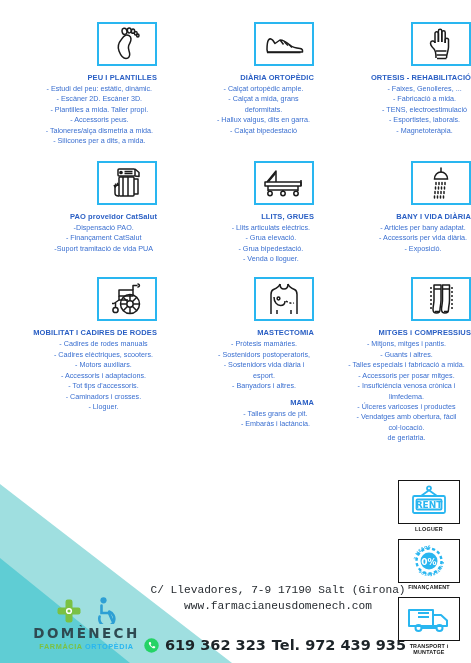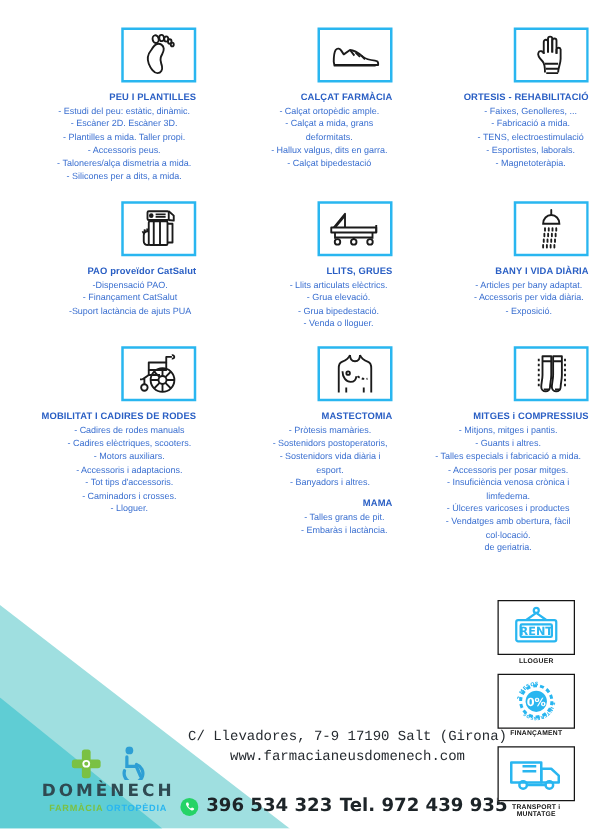--- a/index.html
+++ b/index.html
@@ -149,21 +149,21 @@
     <div class="scell">
       <div class="iconbox">
         <svg width="40" height="24" viewBox="0 0 40 24">
             <g fill="none" stroke="#1b1b1b" stroke-width="1.5" stroke-linejoin="round">
           <path d="M3 17.5c0-4 .5-8 1.5-9.5 1.5-2 3.5-1 4.5.5l2 3 5-3.5c3 0 7 2.5 10.5 5.5 2.5 2 5.5 2.5 9.5 3 1.5.2 2.5 1 2.5 2v1.5H3.5z"></path>
           <path d="M3 20.5h33.5"></path>
           <path d="M16.5 8.5l3 4M20.5 10l3.5 3.5M25 12.5l3 3"></path>
         </g>
           </svg>
       </div>
-      <h3>CALÇAT FARMÀCIA</h3>
+      <h3>DIÀRIA ORTOPÈDIC</h3>
       <ul>
         <li>- Calçat ortopèdic ample.</li>
         <li>- Calçat a mida, grans</li>
         <li>deformitats.</li>
         <li>- Hallux valgus, dits en garra.</li>
         <li>- Calçat bipedestació</li>
       </ul>
     </div>
 
     <div class="scell">
@@ -204,21 +204,21 @@
           <path d="M13 11v19M18 11v19M24 13h4v15h-4"></path>
           <path d="M9 19c-2.5-.5-4 1-4 3v5c0 2 1.5 3 3.5 3H9"></path>
           <path d="M5.5 21.5l-1.5-2.5M6.5 20.3l-1-2.8M8 19.8l-.3-3"></path>
         </g>
           </svg>
       </div>
       <h3>PAO proveïdor CatSalut</h3>
       <ul>
         <li>-Dispensació PAO.</li>
         <li>- Finançament CatSalut</li>
-        <li>-Suport lactància de ajuts PUA</li>
+        <li>-Suport tramitació de vida PUA</li>
       </ul>
     </div>
 
     <div class="scell">
       <div class="iconbox">
         <svg width="42" height="30" viewBox="0 0 42 30">
             <g fill="none" stroke="#1b1b1b" stroke-width="1.5" stroke-linejoin="round">
           <path d="M4 14L13 3v11"></path>
           <path d="M5.5 13.5L12.5 5.2"></path>
           <path d="M2 14h36v4H2z"></path>
@@ -390,21 +390,21 @@
 <div id="contact">
   <div class="line">C/ Llevadores, 7-9  17190 Salt (Girona)</div>
   <div class="line">www.farmacianeusdomenech.com</div>
 </div>
 
 <div id="phones">
   <svg width="15" height="15" viewBox="0 0 15 15">
     <circle cx="7.5" cy="7.5" r="7.2" fill="#25d366"></circle>
     <path d="M5 4.4c.3-.5.6-.5.9-.5h.4c.2 0 .35.1.45.45l.45 1.2c.07.2.03.35-.1.5l-.4.45c-.1.12-.12.25-.05.4.35.7 1.05 1.4 1.8 1.75.17.08.3.05.42-.07l.45-.45c.13-.13.3-.17.47-.1l1.15.5c.3.13.38.3.36.5-.05.5-.3 1-.8 1.2-.45.2-1 .15-1.6-.1C7.7 9.4 6.3 8.3 5.5 7 4.8 5.9 4.7 5 5 4.4z" fill="#fff"></path>
   </svg>
-  <span class="pnum">396 534 323</span>
+  <span class="pnum">619 362 323</span>
   <span class="pnum">Tel. 972 439 935</span>
 </div>
 
 <div id="badges">
 
   <div class="badge">
     <div class="bx">
       <svg width="44" height="34" viewBox="0 0 44 34">
         <g fill="none" stroke="#29b6f0" stroke-width="1.8">
           <circle cx="22" cy="3.3" r="2"></circle>

